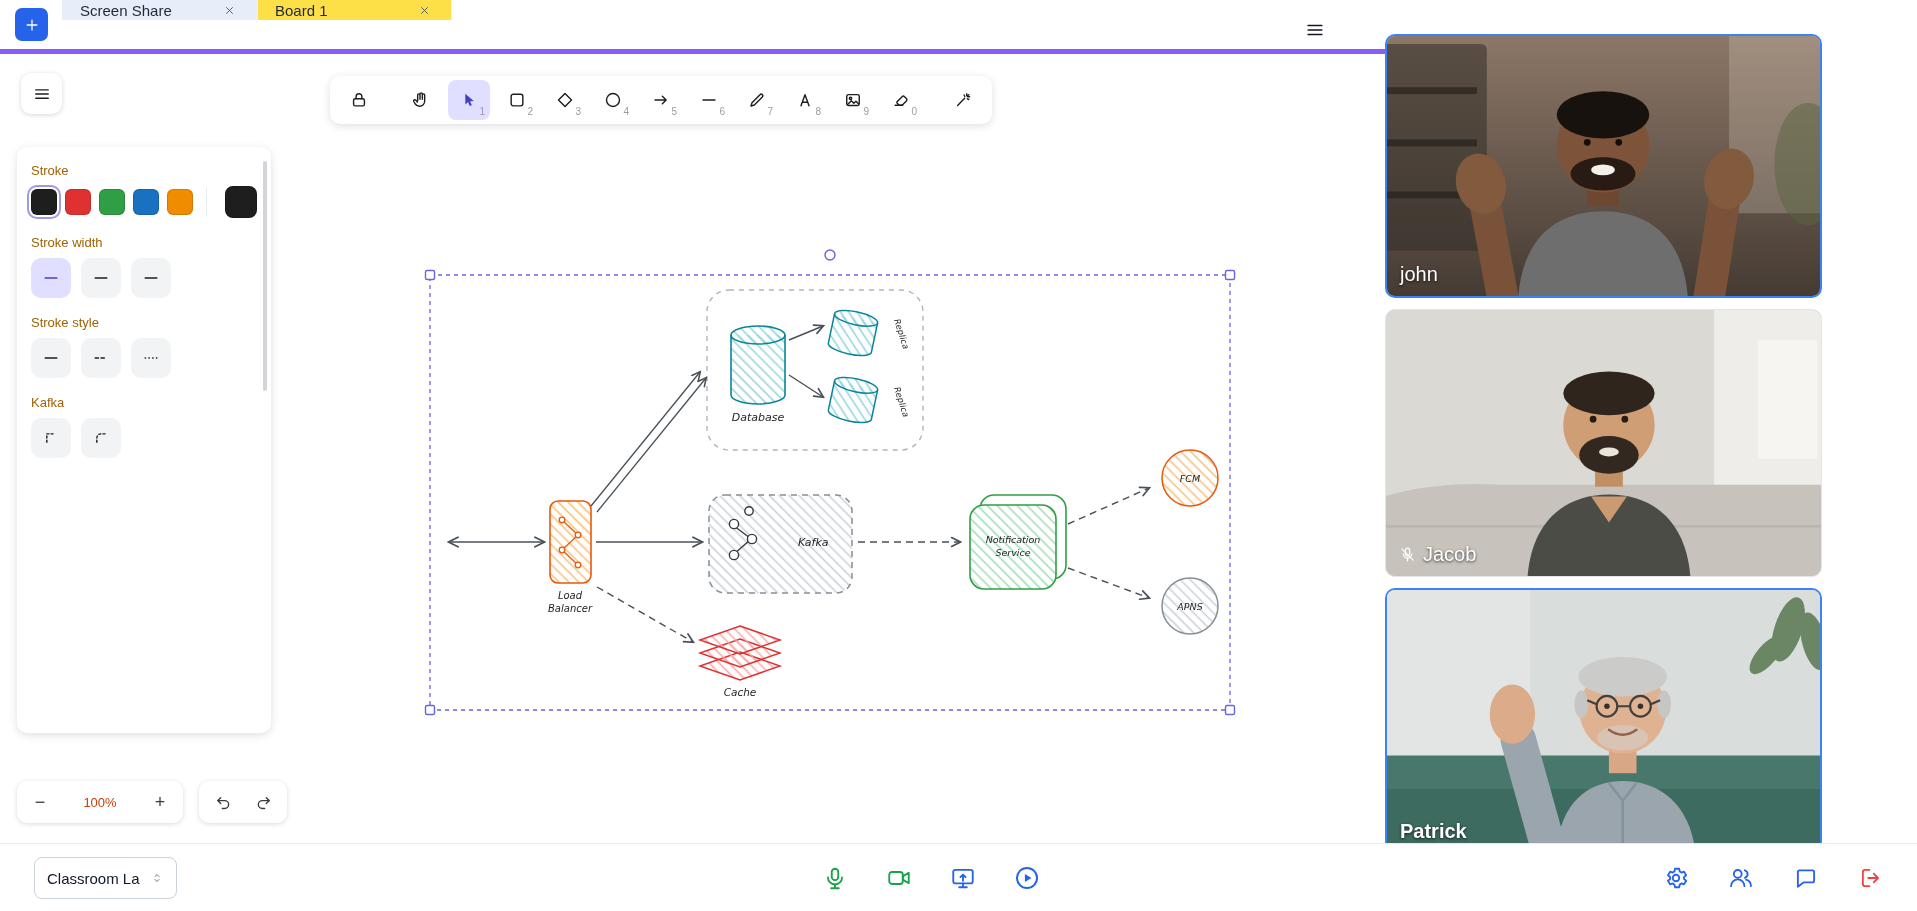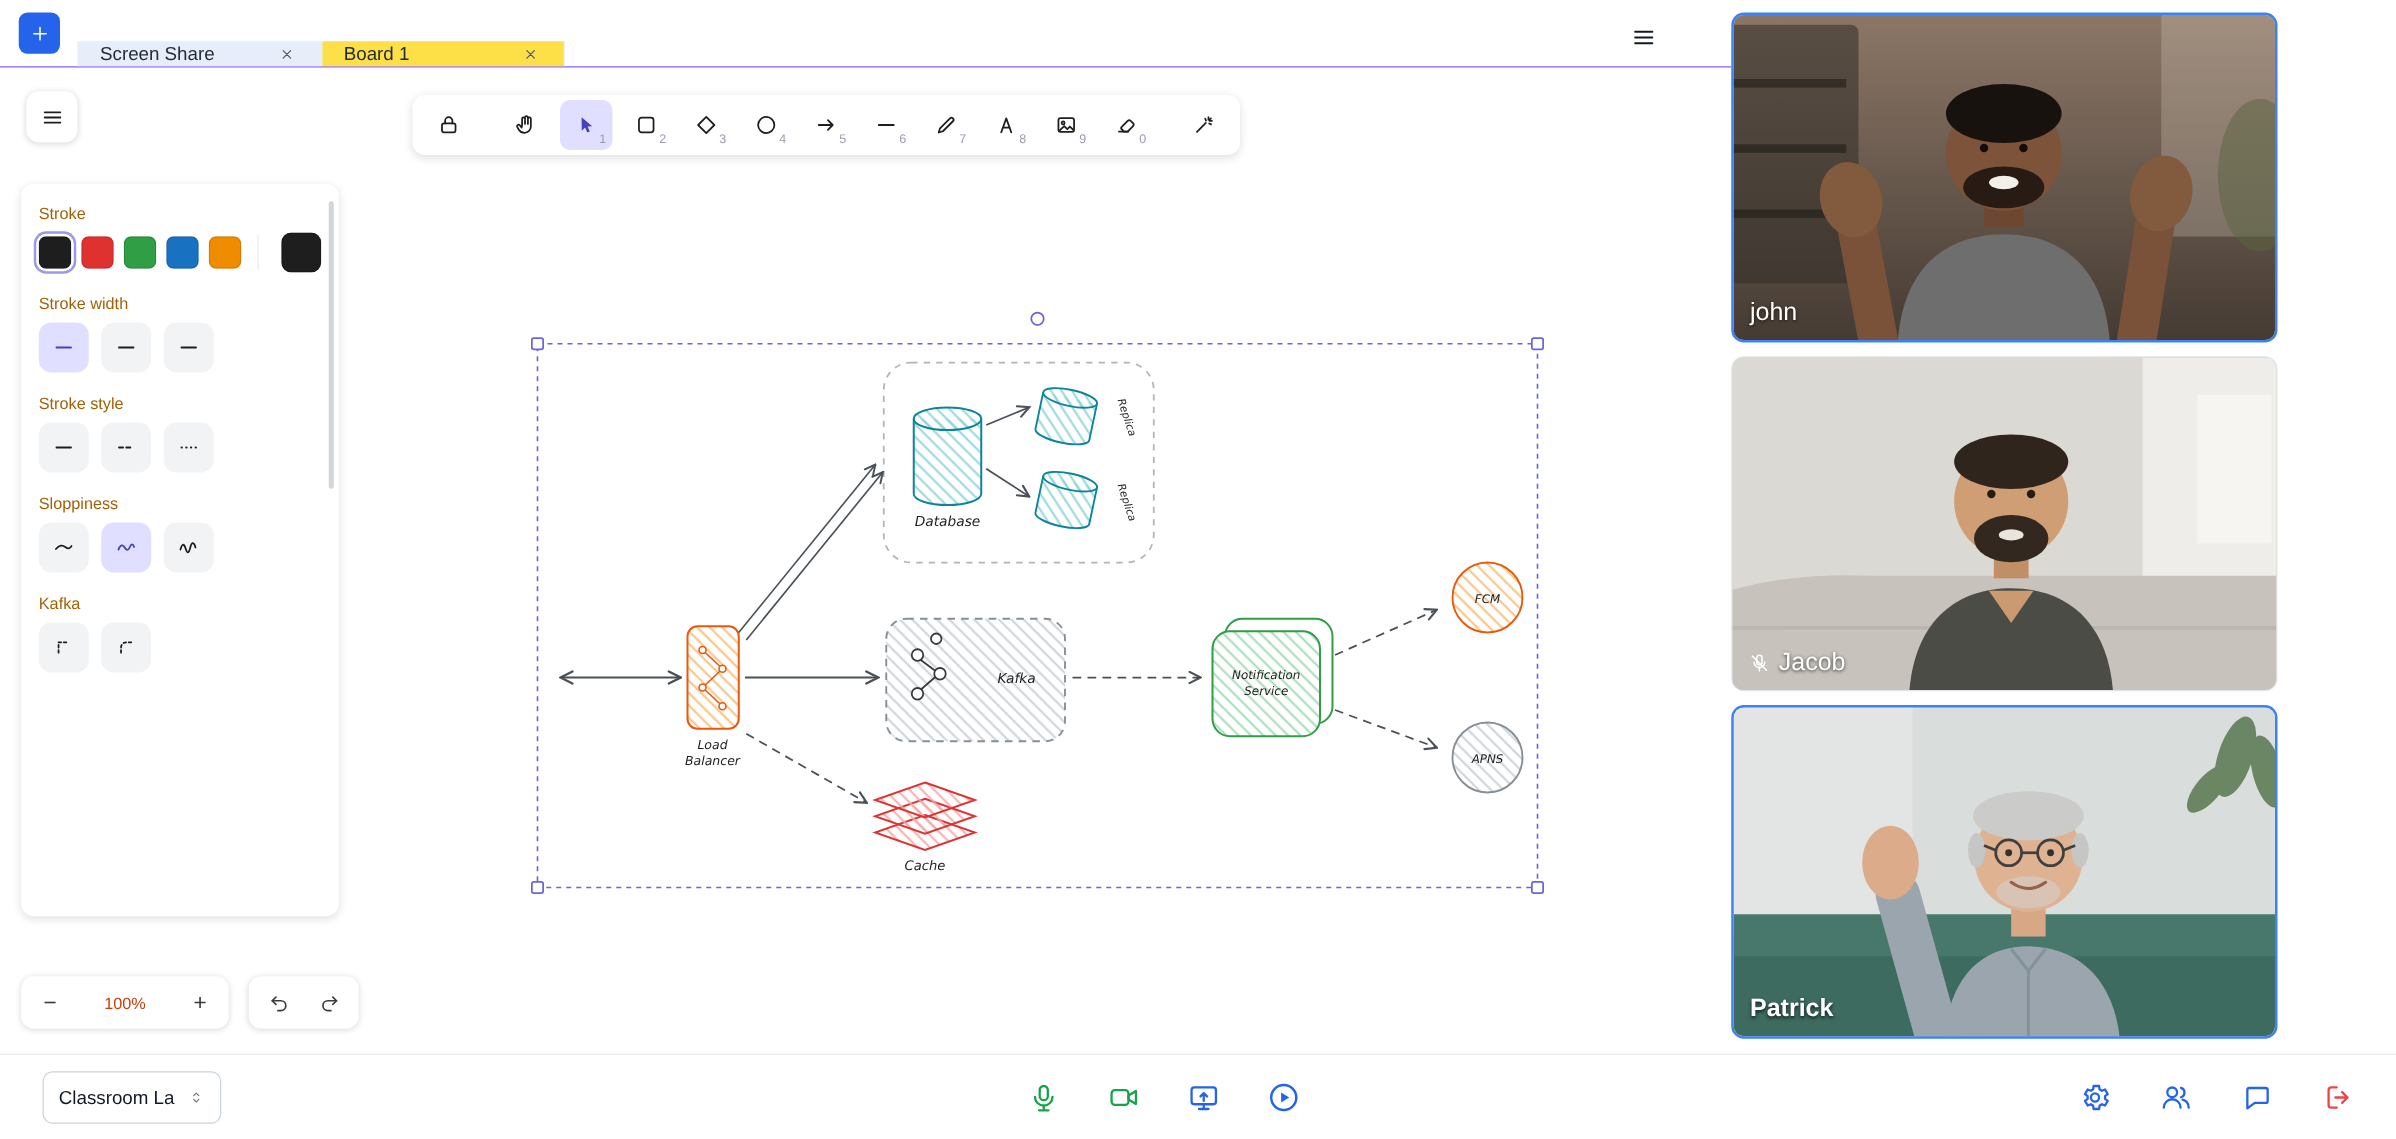--- a/index.html
+++ b/index.html
@@ -3,22 +3,22 @@
 <meta charset="utf-8">
 <style>
   * { box-sizing: border-box; margin: 0; padding: 0; }
   html,body { width:1917px; height:911px; overflow:hidden; background:#fff;
     font-family:"Liberation Sans", sans-serif; color:#1e1e1e; }
   .app { position:relative; width:1917px; height:911px; background:#fff; }
 
   
   .main { position:absolute; left:0; top:0; width:1385px; height:843px; background:#fff; overflow:hidden; }
 
-  .tabbar { position:absolute; left:0; top:0; width:100%; height:54px; display:flex; align-items:flex-end;
-    background:#fff; border-bottom:1px solid #8b5cf6; z-index:30; }
+  .tabbar { position:absolute; left:0; top:0; width:100%; height:54px; display:flex; align-items:flex-start;
+    background:#fff; border-bottom:5px solid #8b5cf6; z-index:30; }
   .add-board { align-self:center; margin:0 14px 0 15px; width:33px; height:33px; border:none; border-radius:7px;
     background:#2563eb; color:#fff; display:flex; align-items:center; justify-content:center; cursor:pointer; flex:none; }
   .tab { display:flex; align-items:center; gap:14px; padding:0 18px; font-size:15px; color:#1f2937; min-width:195px; cursor:pointer; }
   .tab--inactive { background:#e8eef9; }
   .tab--active { background:#fde047; box-shadow:inset -1px 0 0 #eef1f4, inset 1px 0 0 #eef1f4; }
   .tab-label { flex:1; white-space:nowrap; }
   .tab-close { width:20px; height:20px; border:none; background:none; color:#4b5563; display:flex; align-items:center; justify-content:center; cursor:pointer; }
 
   .menu-topright { position:absolute; left:1296px; top:11px; width:38px; height:38px; border:none; background:none;
     color:#111827; display:flex; align-items:center; justify-content:center; cursor:pointer; z-index:31; }
@@ -59,21 +59,21 @@
   .zval { font-size:13px; color:#c2410c; cursor:pointer; background:none; border:none; }
   .histbar { left:199px; top:781px; width:88px; height:42px; justify-content:space-around; padding:0 4px; }
   .hbtn { width:36px; height:34px; border:none; background:none; border-radius:8px; color:#3a3a3a;
     display:flex; align-items:center; justify-content:center; cursor:pointer; }
 
   .board-svg { position:absolute; left:400px; top:240px; width:880px; height:500px; z-index:10; }
   .board-svg text { font-family:"DejaVu Sans", sans-serif; font-style:italic; fill:#1e1e1e; }
 
   
   .sidebar { position:absolute; left:1385px; top:0; width:489px; height:843px; }
-  .tile { position:absolute; left:0; width:437px; border-radius:10px; overflow:hidden; background:#cfcfcf; cursor:pointer; }
+  .tile { position:absolute; left:0; width:437px; border-radius:10px; overflow:hidden; background:#cfcfcf; cursor:pointer;margin-top:24px; }
   .tile--active { border:2px solid #3b82f6; }
   .tile--plain { border:1px solid #e3e5e8; }
   .tile-1 { top:10px; height:264px; }
   .tile-2 { top:285px; height:268px; }
   .tile-3 { top:564px; height:267px;font-weight:bold; }
   .scene { position:absolute; inset:0; width:100%; height:100%; display:block; }
   .name-badge { position:absolute; left:13px; bottom:10px; display:flex; align-items:center; gap:7px;
     color:#fff; font-size:20px; text-shadow:0 1px 3px rgba(0,0,0,.75); z-index:2; }
 
   
@@ -271,40 +271,20 @@
               </svg>
           </button>
           <button class="pbtn">
             <svg class="ic" width="20" height="20" viewBox="0 0 24 24" style="stroke-dasharray:0.5 4">
                 <path d="M5 12h14"></path>
               </svg>
           </button>
         </div>
       </div>
 
-      <div class="section">
-        <div class="p-label">Sloppiness</div>
-        <div class="row pbtns">
-          <button class="pbtn">
-            <svg class="ic" width="20" height="20" viewBox="0 0 24 24">
-                <path d="M4.5 13.5c3-4 6.5-4 9-2s4.5 2 6-1"></path>
-              </svg>
-          </button>
-          <button class="pbtn pbtn--active">
-            <svg class="ic" width="20" height="20" viewBox="0 0 24 24">
-                <path d="M4.5 14c2-5 4.5-5 6-2s3.5 3 5-.5 3-3 4 0"></path>
-              </svg>
-          </button>
-          <button class="pbtn">
-            <svg class="ic" width="20" height="20" viewBox="0 0 24 24">
-                <path d="M4 14c1.5-6 3.5-6 5-1s3 5 4.5-1 3.5-5 5 0"></path>
-              </svg>
-          </button>
-        </div>
-      </div>
 
       <div class="section">
         <div class="p-label">Kafka</div>
         <div class="row pbtns">
           <button class="pbtn">
             <svg class="ic" width="20" height="20" viewBox="0 0 24 24" style="stroke-dasharray:2.5 2.5">
                 <path d="M7 17V7h10"></path>
               </svg>
           </button>
           <button class="pbtn">

